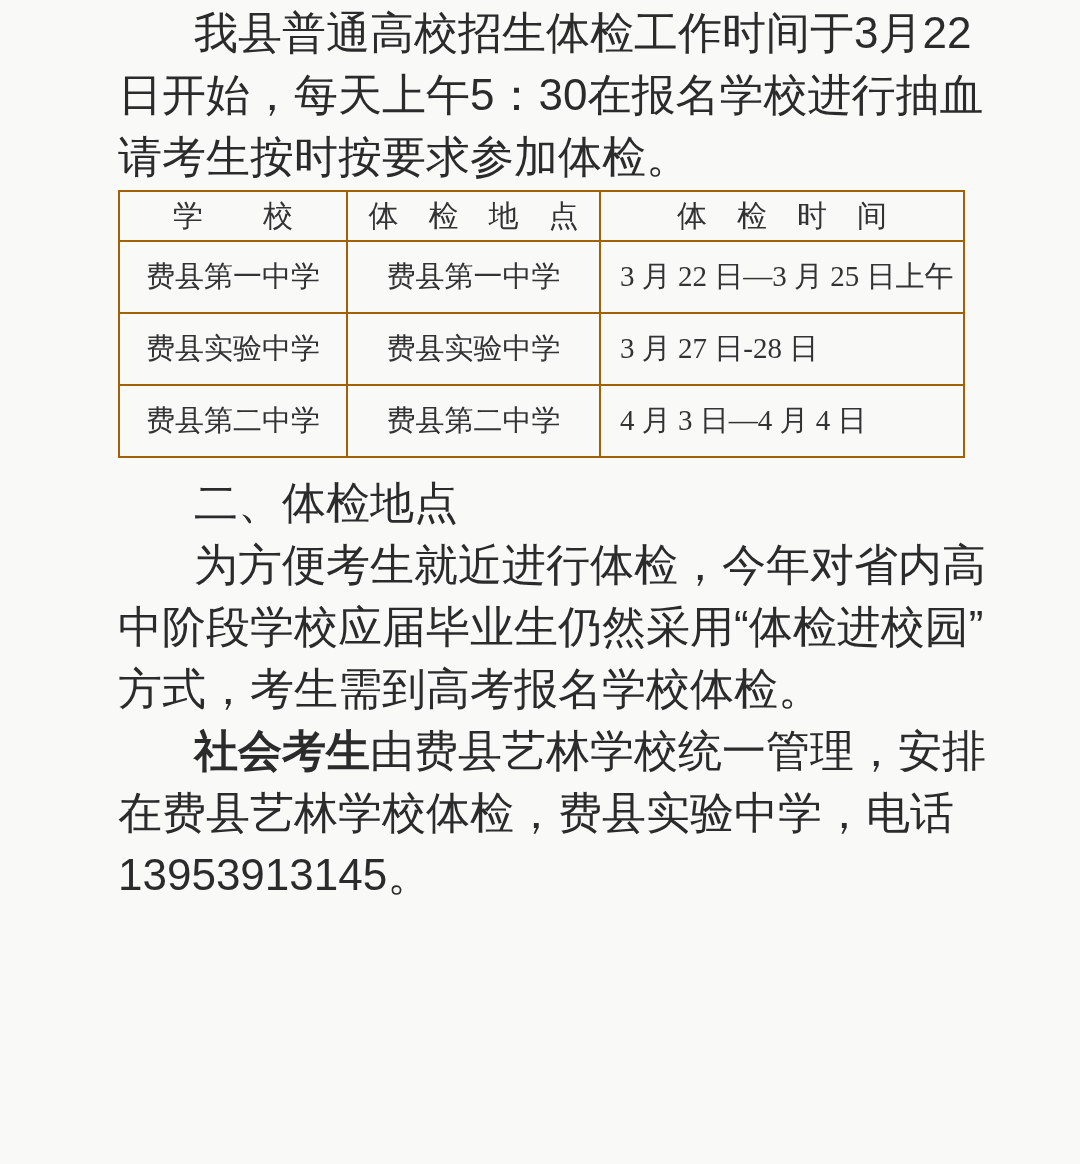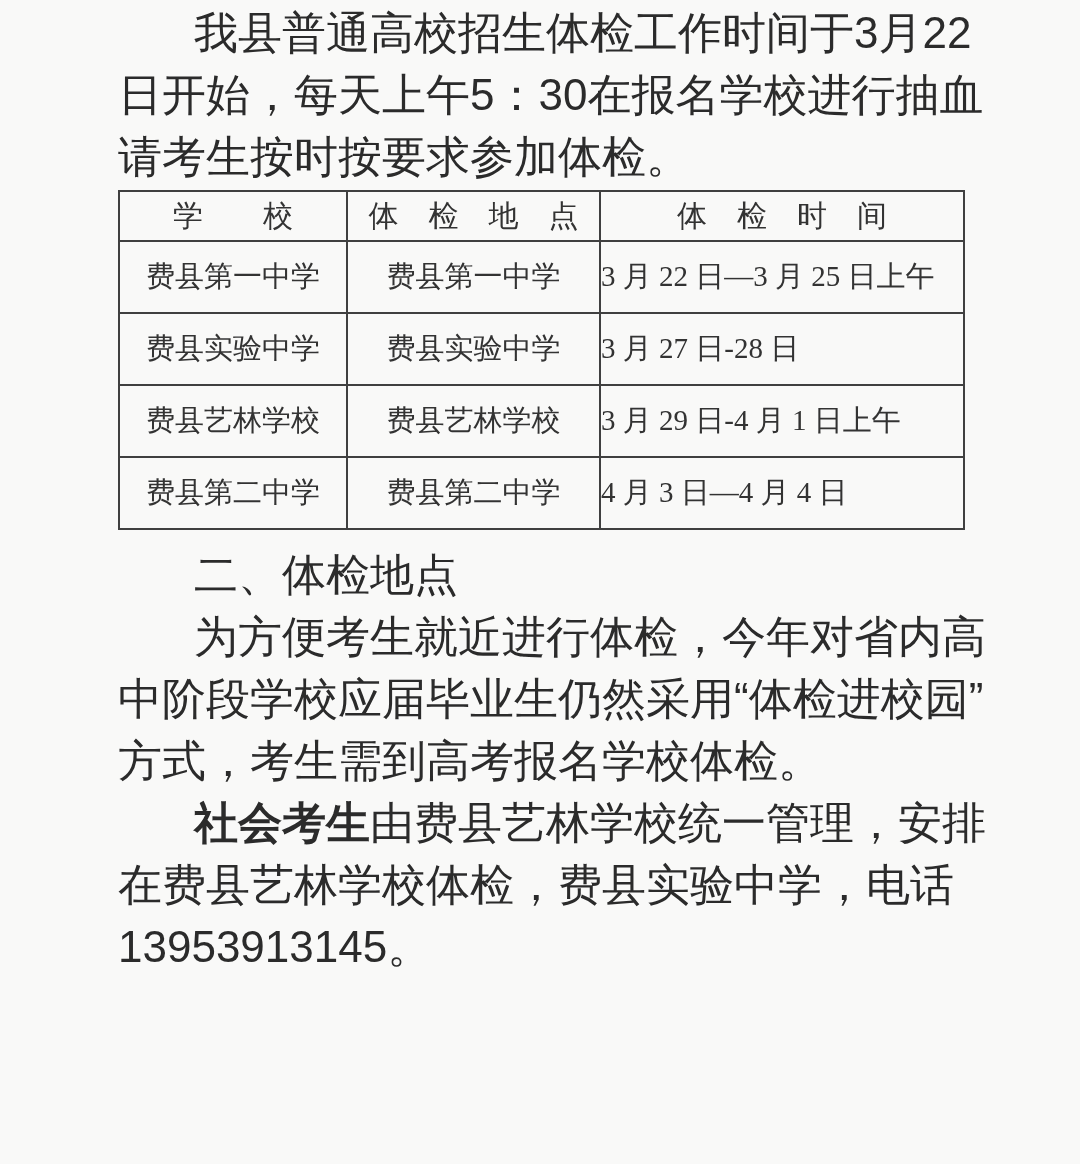--- a/index.html
+++ b/index.html
@@ -24,37 +24,37 @@
 
   table.schedule {
     border-collapse: collapse;
     table-layout: fixed;
     width: 845px;
     margin-top: 2px;
     font-family: "Liberation Serif", "DejaVu Serif", serif;
     color: #333333;
   }
   table.schedule th, table.schedule td {
-    border: 2px solid #404040;
+    border: 2px solid #a16207;
     overflow: hidden;
     white-space: nowrap;
     margin-left: 26px;
   }
   table.schedule th {
     height: 46px;
     font-size: 30px;
     font-weight: 400;
     text-align: center;
   }
   table.schedule td {
     height: 68px;
     font-size: 29px;
   }
   td.c1, td.c2 { text-align: center; }
-  td.c3 { text-align: left; padding-left: 0; }
+  td.c3 { text-align: left; padding-left: 19px; }
 </style>
 </head>
 <body>
 
 <div class="page">
 
 
   <div class="line indent">我县普通高校招生体检工作时间于3月22</div>
   <div class="line">日开始，每天上午5：30在报名学校进行抽血</div>
   <div class="line">请考生按时按要求参加体检。</div>
@@ -77,25 +77,20 @@
         <td class="c1">费县第一中学</td>
         <td class="c2">费县第一中学</td>
         <td class="c3">3 月 22 日—3 月 25 日上午</td>
       </tr>
       <tr>
         <td class="c1">费县实验中学</td>
         <td class="c2">费县实验中学</td>
         <td class="c3">3 月 27 日-28 日</td>
       </tr>
       <tr>
-        <td class="c1">费县艺林学校</td>
-        <td class="c2">费县艺林学校</td>
-        <td class="c3">3 月 29 日-4 月 1 日上午</td>
-      </tr>
-      <tr>
         <td class="c1">费县第二中学</td>
         <td class="c2">费县第二中学</td>
         <td class="c3">4 月 3 日—4 月 4 日</td>
       </tr>
     </tbody>
   </table>
 
   <div class="line heading indent gap-top">二、体检地点</div>
 
   <div class="line indent">为方便考生就近进行体检，今年对省内高</div>

